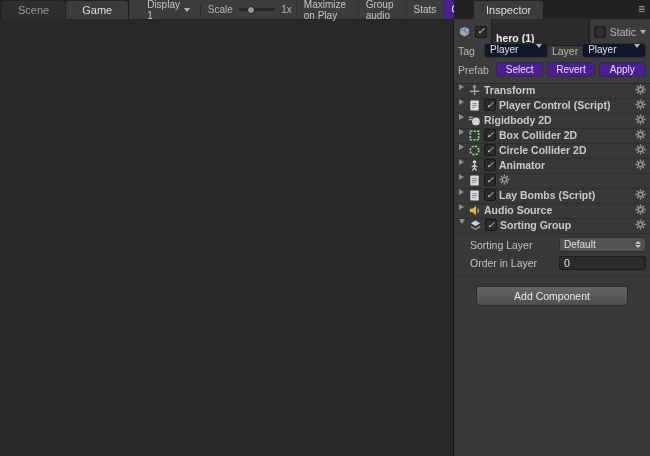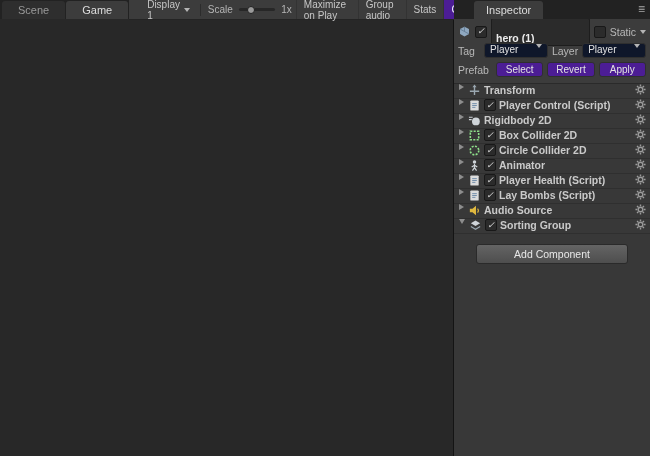--- a/index.html
+++ b/index.html
@@ -338,21 +338,20 @@
 
       <div class="comp-row">
         <i class="fold"></i>
         <svg class="cicon" viewBox="0 0 14 14">
           <rect x="2.5" y="1.5" width="9" height="11" rx="1" fill="#dcdcdc"></rect>
           <path d="M4.5 5h5M4.5 7h5M4.5 9h3.5" stroke="#6a87a5" stroke-width="1"></path>
         </svg>
         <span class="checkbox">
             <i>✓</i>
           </span>
-        <span class="comp-label">Player Health (Script)</span>
         <svg class="gear-icon" viewBox="0 0 12 12">
           <g stroke="#9a9a9a" stroke-width="1.5" fill="none">
               <circle cx="6" cy="6" r="2.5"></circle>
           <path d="M6 0.5v2M6 9.5v2M0.5 6h2M9.5 6h2M2.2 2.2l1.4 1.4M8.4 8.4l1.4 1.4M9.8 2.2L8.4 3.6M3.6 8.4L2.2 9.8"></path>
             </g>
         </svg>
       </div>
 
       <div class="comp-row">
         <i class="fold"></i>
@@ -398,19 +397,35 @@
           </span>
         <span class="comp-label">Sorting Group</span>
         <svg class="gear-icon" viewBox="0 0 12 12">
           <g stroke="#9a9a9a" stroke-width="1.5" fill="none">
               <circle cx="6" cy="6" r="2.5"></circle>
           <path d="M6 0.5v2M6 9.5v2M0.5 6h2M9.5 6h2M2.2 2.2l1.4 1.4M8.4 8.4l1.4 1.4M9.8 2.2L8.4 3.6M3.6 8.4L2.2 9.8"></path>
             </g>
         </svg>
       </div>
 
+      <div class="sg-body">
+        <div class="sg-row">
+          <span class="sg-label">Sorting Layer</span>
+          <div class="enum">
+            <span>Default</span>
+            <span class="enum-arrows">
+                <i class="up"></i>
+                <i class="dn"></i>
+              </span>
+          </div>
+        </div>
+        <div class="sg-row">
+          <span class="sg-label">Order in Layer</span>
+          <div class="num-field">0</div>
+        </div>
+      </div>
     </div>
 
     <div class="addc-wrap">
       <div class="addc-btn">Add Component</div>
     </div>
   </div>
 </div>
 
 </body></html>

